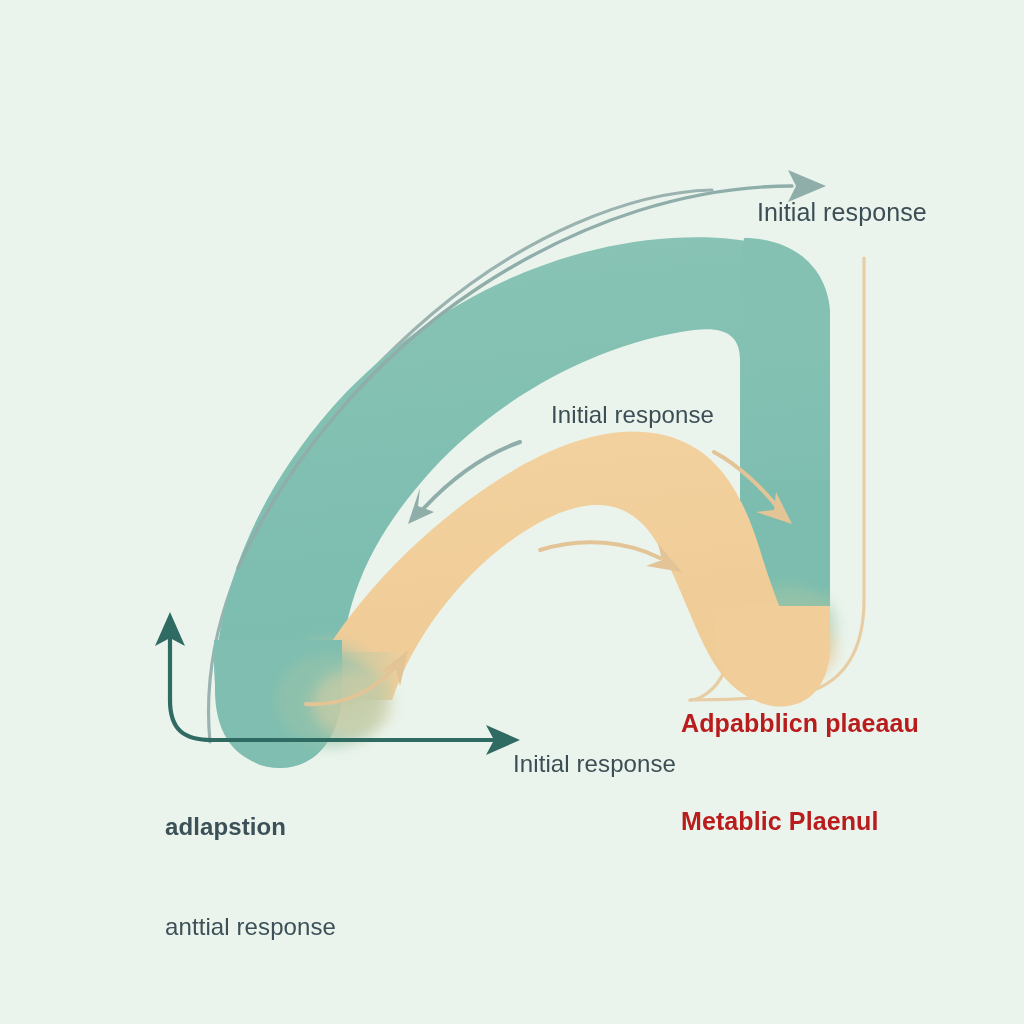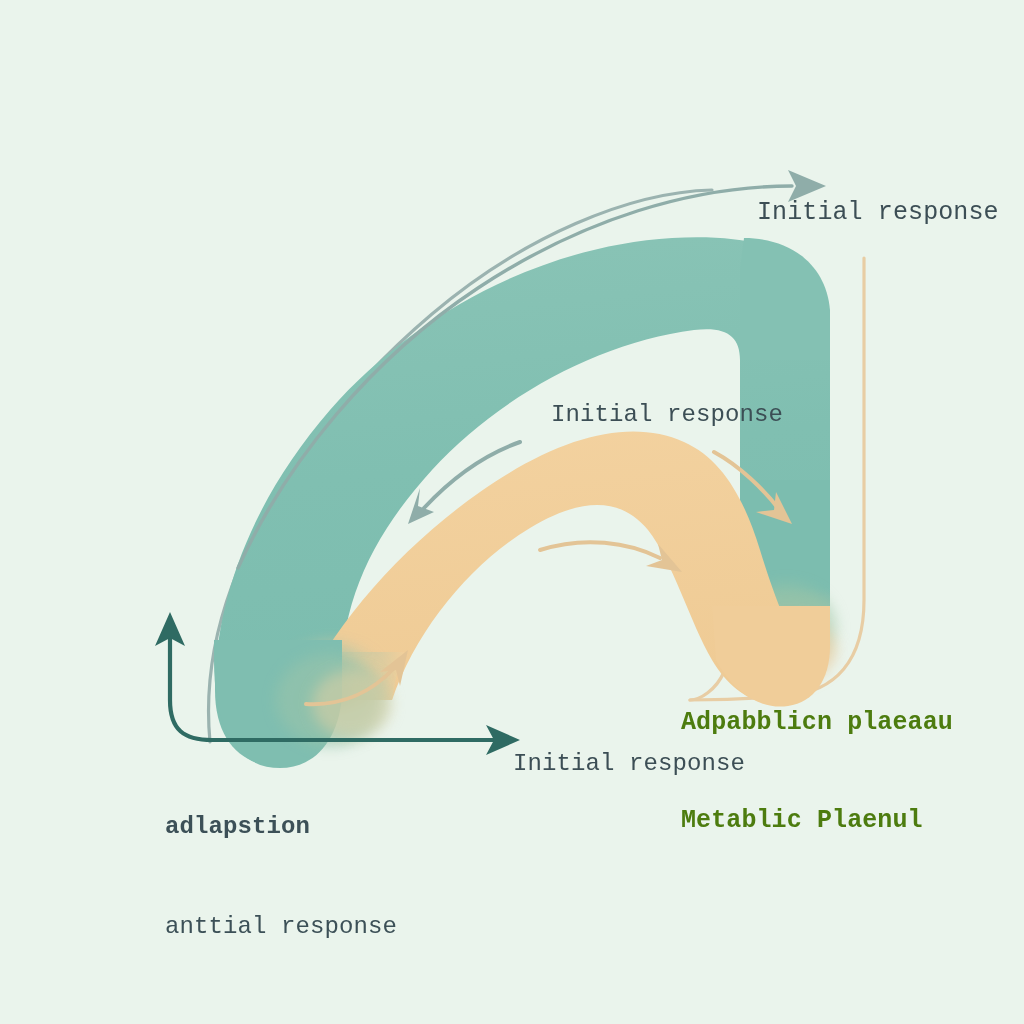--- a/index.html
+++ b/index.html
@@ -18,21 +18,21 @@
   #diagram-svg {
     position: absolute;
     left: 0;
     top: 0;
     width: 1024px;
     height: 1024px;
   }
   .label {
     position: absolute;
     color: #3c4e55;
-    font-family: Liberation Mono, monospace;
+    font-family: Liberation Sans, sans-serif;
     white-space: pre;
     line-height: 1.32;
     letter-spacing: 0.1px;
   }
   #label-initial-top {
     left: 757px;
     top: 196px;
     font-size: 25px;
   }
   #label-initial-mid {
@@ -43,21 +43,21 @@
   #label-initial-axis {
     left: 513px;
     top: 748px;
     font-size: 24px;
   }
   #label-plateau {
     left: 681px;
     top: 642px;
     font-size: 25px;
     font-weight: 600;
-    color: #4d7c0f;
+    color: #b91c1c;
     line-height: 1.30;
   }
   #label-physical {
     left: 165px;
     top: 744px;
     font-size: 24px;
     font-weight: 600;
     color: #3c5057;
     line-height: 1.38;
   }

